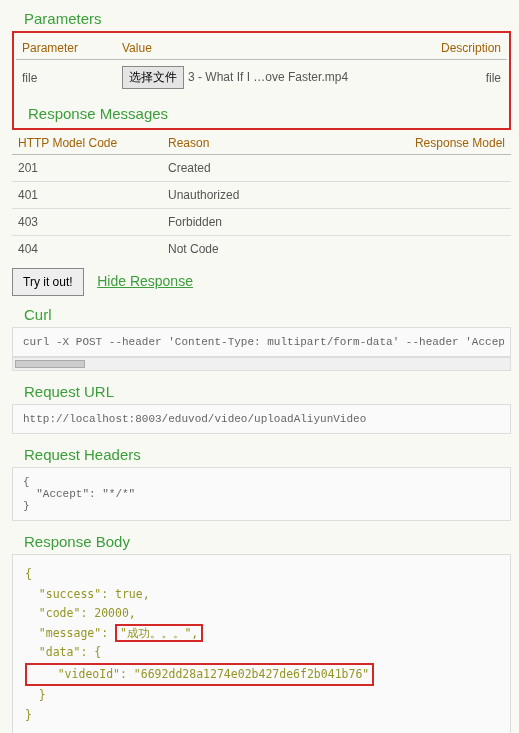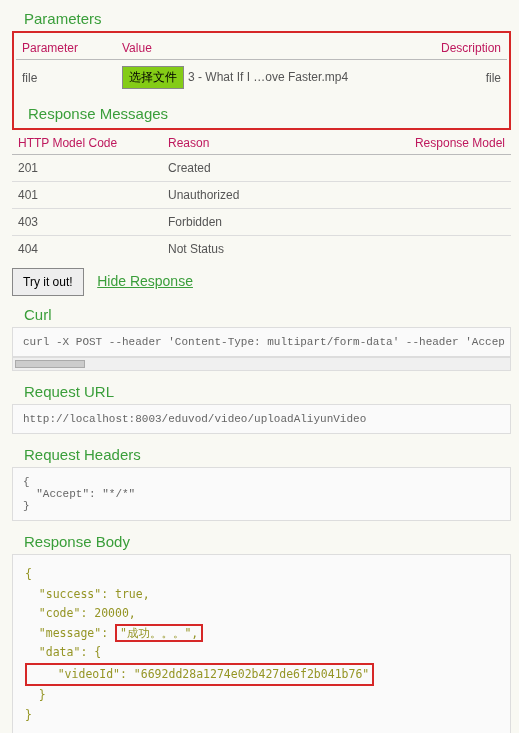--- a/index.html
+++ b/index.html
@@ -1,22 +1,22 @@
 <!DOCTYPE html>
 <html><head>
 <meta charset="utf-8">
 <style>
 * { box-sizing: border-box; margin: 0; padding: 0; }
 body { font-family: "Helvetica Neue", Helvetica, Arial, sans-serif; font-size: 13px; background: #f9f9f3; color: #333; width: 519px; padding: 4px 8px 20px 12px; }
 h4.section { color: #3a9e3a; font-size: 15px; font-weight: 500; margin: 6px 12px 4px; }
 table { width: 100%; border-collapse: collapse; font-size: 12px; }
-th { text-align: left; font-weight: 500; border-bottom: 1px solid #bbb; padding: 4px 6px; color: #be185d; }
+th { text-align: left; font-weight: 500; border-bottom: 1px solid #bbb; padding: 4px 6px; color: #a16207; }
 td { padding: 6px 6px; border-top: 1px solid #ddd; vertical-align: middle; color: #555; }
 .red-box { border: 2px solid #d62727; padding: 4px 2px 2px; margin: 4px 0 2px; }
-.file-btn { font-size: 12px; padding: 2px 6px; border: 1px solid #888; background: #84cc16; margin-right: 4px; }
+.file-btn { font-size: 12px; padding: 2px 6px; border: 1px solid #888; background: #e5e5e5; margin-right: 4px; }
 .try-btn { padding: 6px 10px; border: 1px solid #888; background: #eee; font-size: 12px; margin-right: 10px; text-align: right; }
 .hide-link { color: #3a9e3a; text-decoration: underline; font-size: 14px; }
 .action-row { margin: 6px 0 10px; }
 pre.code { background: #fafafa; border: 1px solid #ddd; padding: 8px 10px; font-family: Liberation Mono, monospace; font-size: 11px; color: #666; white-space: pre; overflow-x: hidden; margin: 4px 0 12px; }
 .scroll-bar { height: 14px; background: #f0f0f0; border: 1px solid #ddd; position: relative; margin: -12px 0 12px; }
 .scroll-bar .thumb { position: absolute; left: 2px; top: 2px; width: 70px; height: 8px; background: #ccc; border: 1px solid #aaa; }
 .scroll-bar .arrow { position: absolute; left: 2px; top: 1px; font-size: 9px; color: #888; }
 pre.body { background: #fafafa; border: 1px solid #ddd; padding: 10px 12px 30px; font-family: Consolas, Monaco, monospace; font-size: 11.5px; color: #959525; white-space: pre; margin: 4px 0; position: relative; line-height: 1.7; }
 .hl { border: 2px solid #d62727; padding: 0 3px; }
 .param-row td { border-top: none; }
@@ -67,21 +67,21 @@
         <td>Unauthorized</td>
         <td></td>
       </tr>
     <tr>
         <td>403</td>
         <td>Forbidden</td>
         <td></td>
       </tr>
     <tr>
         <td>404</td>
-        <td>Not Status</td>
+        <td>Not Code</td>
         <td></td>
       </tr>
   </tbody>
 </table>
 
 <div class="action-row">
   <button class="try-btn">Try it out!</button>
   <a href="#" class="hide-link">Hide Response</a>
 </div>
 

